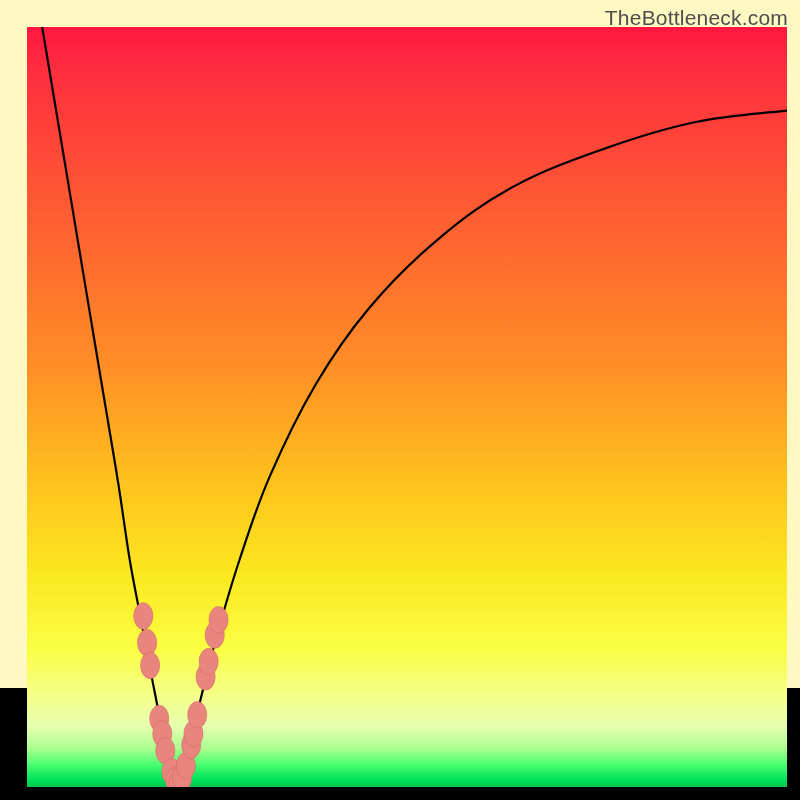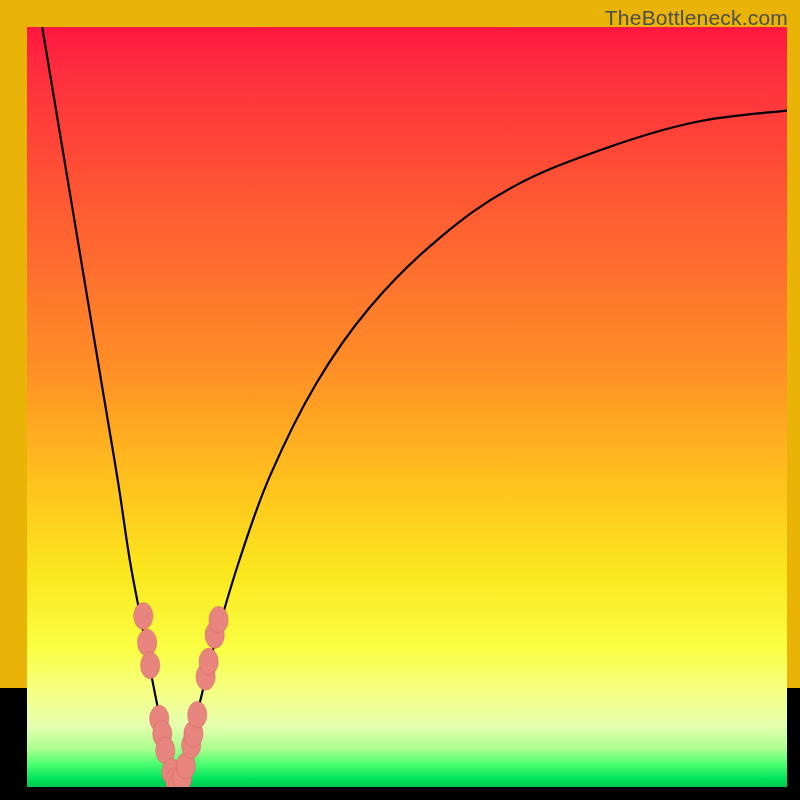--- a/index.html
+++ b/index.html
@@ -8,21 +8,21 @@
     width: 800px;
     height: 800px;
     overflow: hidden;
     background: #000;
     font-family: Arial, Helvetica, sans-serif;
   }
   .frame {
     position: relative;
     width: 800px;
     height: 688px;
-    background: #eab308;
+    background: #fef9c3;
   }
   .plot-area {
     position: absolute;
     left: 27px;
     top: 27px;
     width: 760px;
     height: 760px;
     
     background: linear-gradient(to bottom,
       #ff163f 0%,

